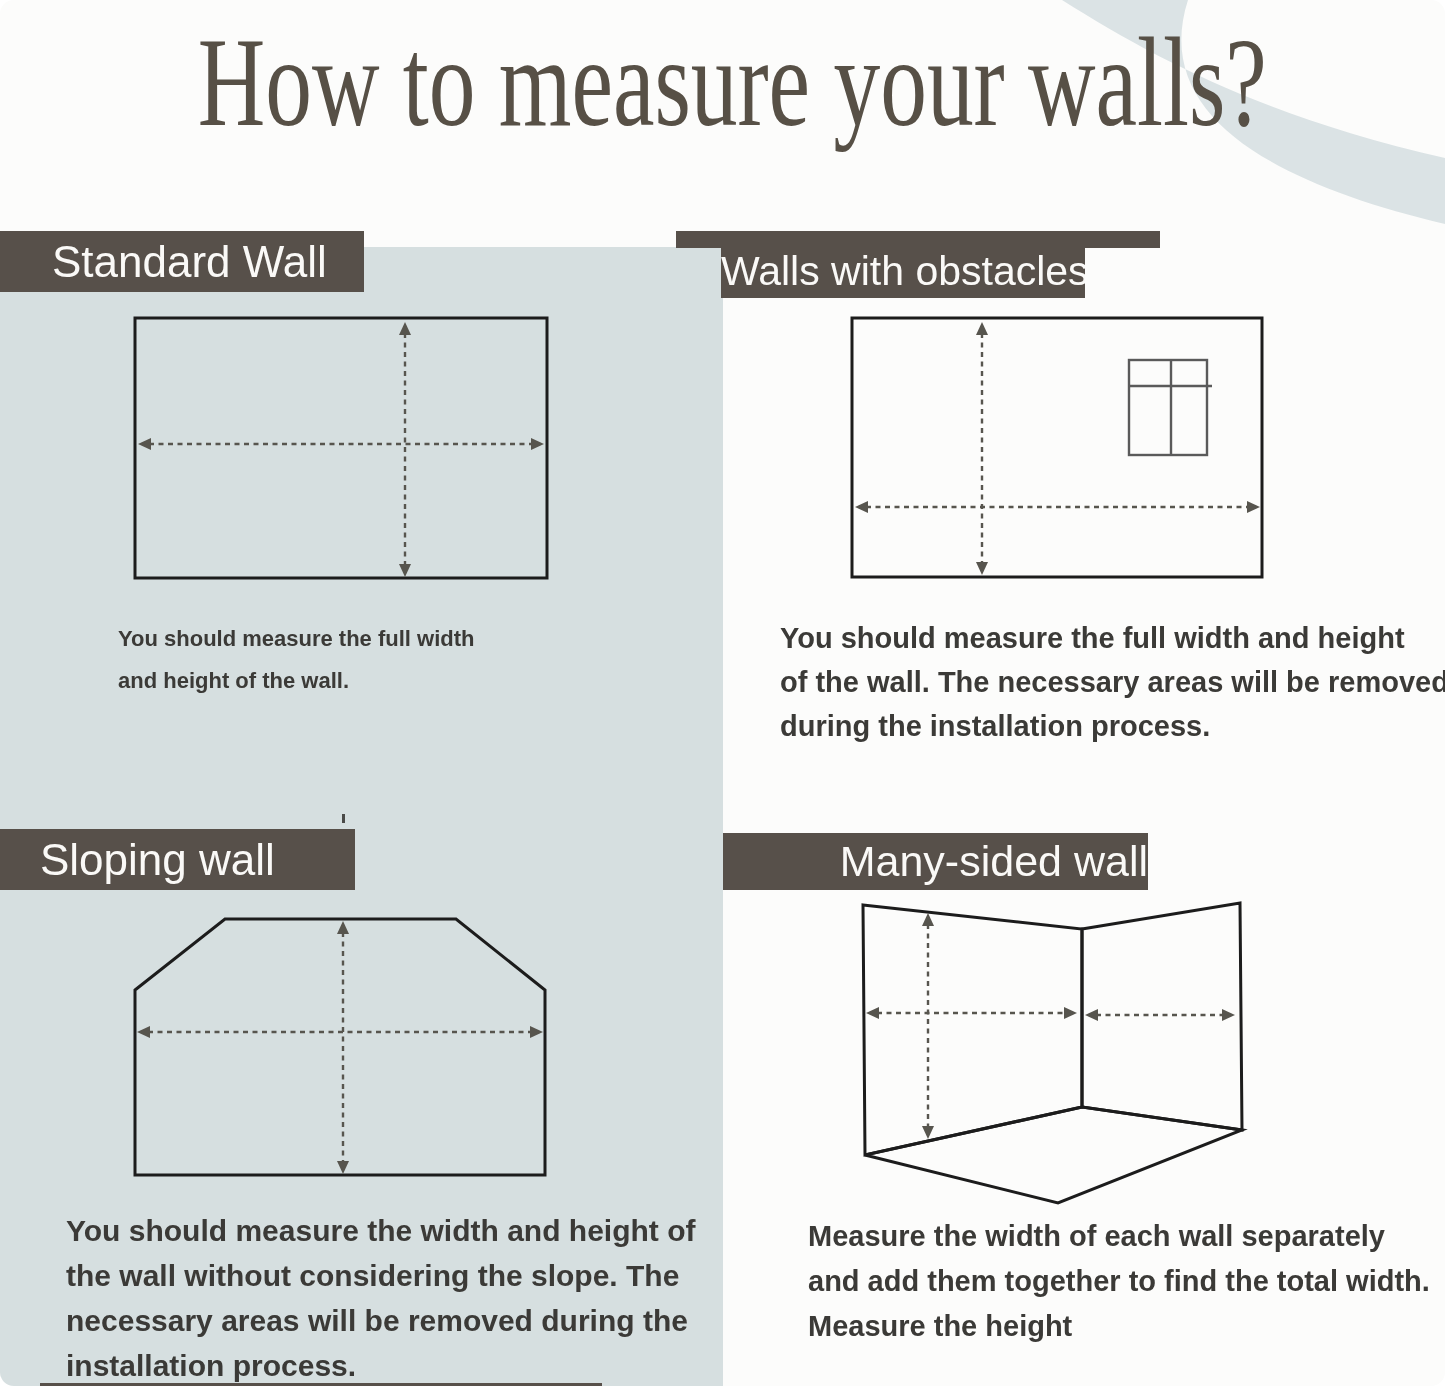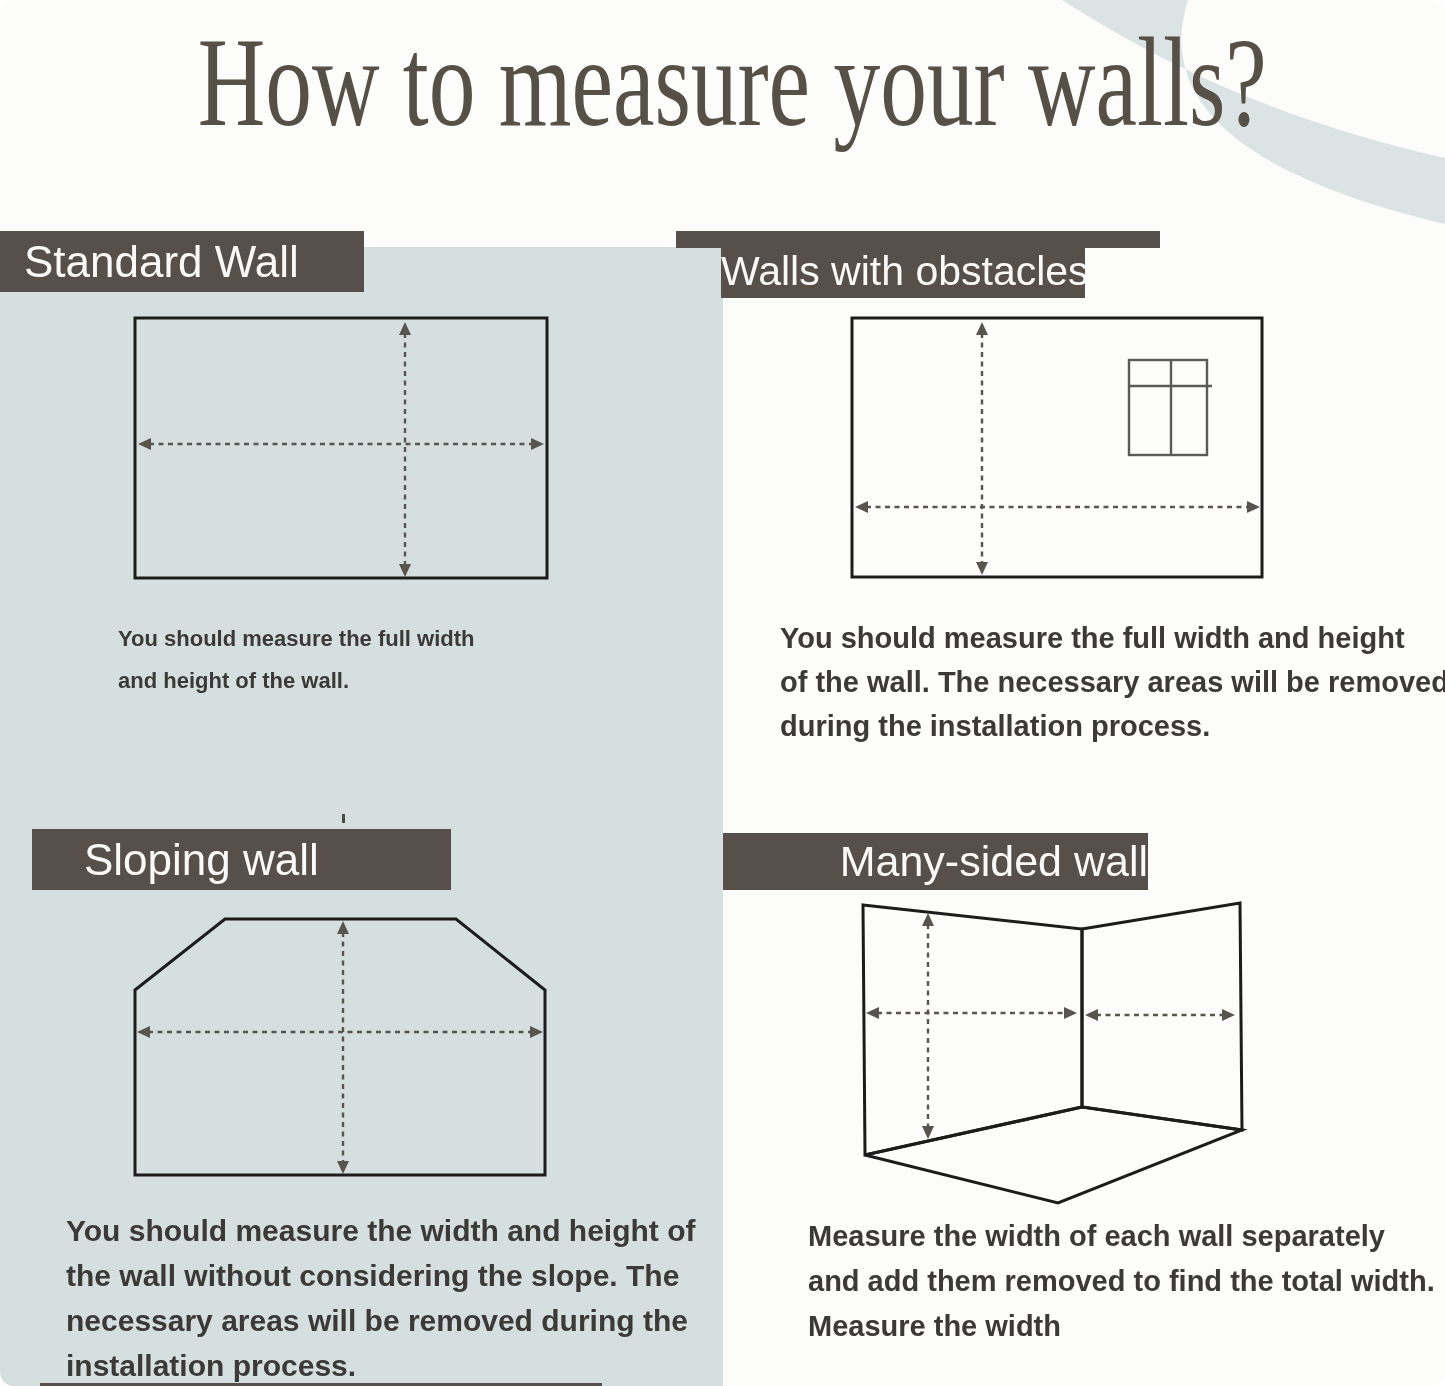--- a/index.html
+++ b/index.html
@@ -12,24 +12,24 @@
     background:var(--background);font-family:"Liberation Sans","DejaVu Sans",sans-serif;border-radius:14px;}
   .abs{position:absolute;}
   .stripe-svg{position:absolute;left:0;top:0;pointer-events:none;}
   .page-title{position:absolute;left:0;top:6px;width:1400px;margin:0;text-align:center;
     font-family:"Liberation Serif","DejaVu Serif",serif;font-weight:normal;
     font-size:128px;line-height:1.2;color:var(--title-text);}
   .title-inner{display:inline-block;transform:scaleX(0.73);transform-origin:50% 50%;white-space:nowrap;}
   .left-panel{position:absolute;left:0;top:247px;width:723px;height:1139px;background:var(--panel);}
   .hdr{position:absolute;background:var(--header-bar);color:var(--header-text);
     white-space:nowrap;overflow:hidden;}
-  .hdr-standard{left:0;top:231px;width:364px;height:61px;font-size:44px;line-height:61px;padding-left:24px;box-sizing:border-box;}
+  .hdr-standard{left:0;top:231px;width:364px;height:61px;font-size:44px;line-height:61px;padding-left:52px;box-sizing:border-box;}
   .hdr-strip{left:676px;top:231px;width:484px;height:17px;}
   .hdr-obstacles{left:721px;top:245px;width:364px;height:53px;font-size:41px;line-height:53px;text-align:center;}
-  .hdr-sloping{left:0;top:829px;width:419px;height:61px;font-size:44px;line-height:61px;padding-left:52px;box-sizing:border-box;margin-left:32px;}
+  .hdr-sloping{left:0;top:829px;width:355px;height:61px;font-size:44px;line-height:61px;padding-left:40px;box-sizing:border-box;}
   .hdr-many{left:723px;top:833px;width:425px;height:57px;font-size:43px;line-height:57px;text-align:right;}
   .caption{position:absolute;color:var(--body-text);font-weight:bold;white-space:nowrap;}
   .cap-standard{left:118px;top:618px;font-size:22px;line-height:42px;}
   .cap-obstacles{left:780px;top:616px;font-size:29px;line-height:44px;}
   .cap-sloping{left:66px;top:1208px;font-size:30px;line-height:45px;}
   .cap-many{left:808px;top:1214px;font-size:29px;line-height:45px;}
   .wall{stroke:var(--wall-line);stroke-width:3;fill:none;}
   .arrow-line{stroke:var(--arrow);stroke-width:2.4;stroke-dasharray:5 4.5;fill:none;}
   .arrow-head{fill:var(--arrow);stroke:none;}
   .win{stroke:var(--window-line);stroke-width:2.4;fill:none;}
@@ -147,17 +147,17 @@
     <div>during the installation process.</div>
   </div>
   <div class="caption cap-sloping">
     <div>You should measure the width and height of</div>
     <div>the wall without considering the slope. The</div>
     <div>necessary areas will be removed during the</div>
     <div>installation process.</div>
   </div>
   <div class="caption cap-many">
     <div>Measure the width of each wall separately</div>
-    <div>and add them removed to find the total width.</div>
-    <div>Measure the width</div>
+    <div>and add them together to find the total width.</div>
+    <div>Measure the height</div>
   </div>
 
 </div>
 
 </body></html>

